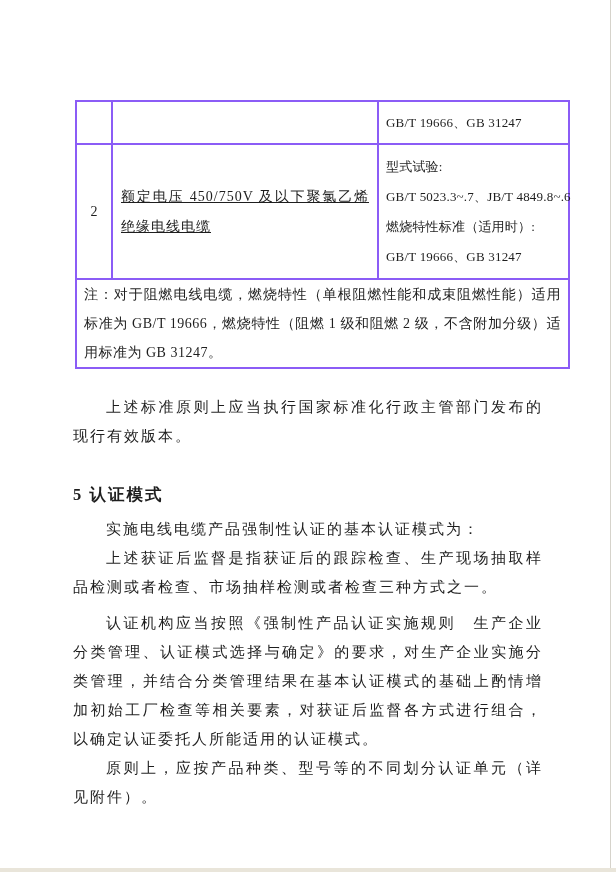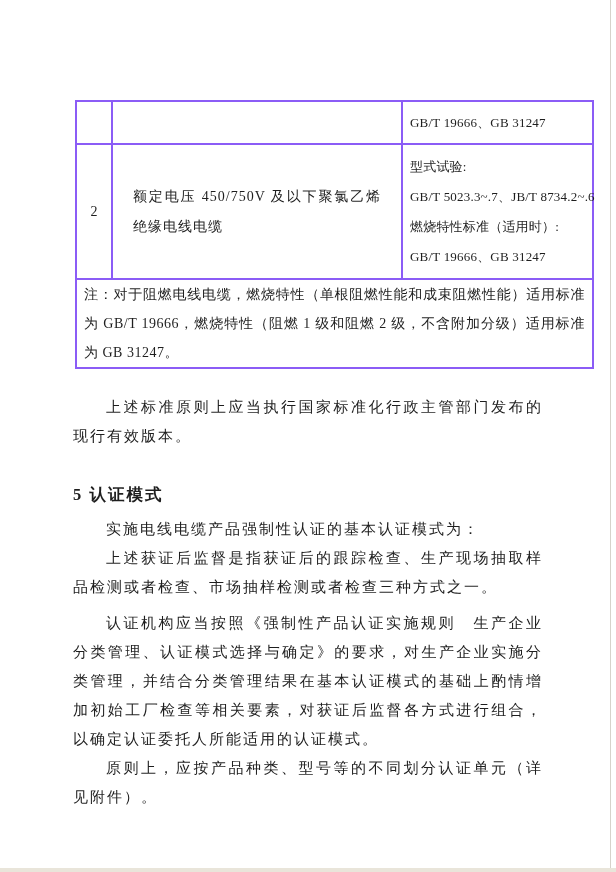--- a/index.html
+++ b/index.html
@@ -45,21 +45,21 @@
     width: 460px;
     margin-top: 100px;
     margin-left: 2px;
   }
   table.std-table td {
     border: 2px solid #8b5cf6;
     vertical-align: middle;
     font-size: 14px;
   }
   td.col-no    { width: 32px;  text-align: center; }
-  td.col-prod  { width: 248px; padding: 4px 20px; text-align: justify; letter-spacing: 1px; line-height: 30px; }
+  td.col-prod  { width: 248px; padding: 4px 8px; text-align: justify; letter-spacing: 1px; line-height: 30px; text-decoration: underline; }
   td.col-std   { width: 180px; padding: 2px 2px 2px 7px; }
   tr.row-carry td { height: 33px; }
   tr.row-main  td { height: 125px; }
   .std-line {
     line-height: 30px;
     white-space: nowrap;
     font-size: 13px;
     letter-spacing: 0.2px;
   }
   td.note-cell {
@@ -106,21 +106,21 @@
           <td class="col-prod"></td>
           <td class="col-std">
             <div class="std-line">GB/T 19666、GB 31247</div>
           </td>
         </tr>
         <tr class="row-main">
           <td class="col-no">2</td>
           <td class="col-prod">额定电压 450/750V 及以下聚氯乙烯绝缘电线电缆</td>
           <td class="col-std">
             <div class="std-line">型式试验:</div>
-            <div class="std-line">GB/T 5023.3~.7、JB/T 8734.2~.6</div>
+            <div class="std-line">GB/T 5023.3~.7、JB/T 4849.8~.6</div>
             <div class="std-line">燃烧特性标准（适用时）:</div>
             <div class="std-line">GB/T 19666、GB 31247</div>
           </td>
         </tr>
         <tr class="row-note">
           <td class="note-cell" colspan="3">注：对于阻燃电线电缆，燃烧特性（单根阻燃性能和成束阻燃性能）适用标准为 GB/T 19666，燃烧特性（阻燃 1 级和阻燃 2 级，不含附加分级）适用标准为 GB 31247。</td>
         </tr>
       </tbody>
     </table>
 

